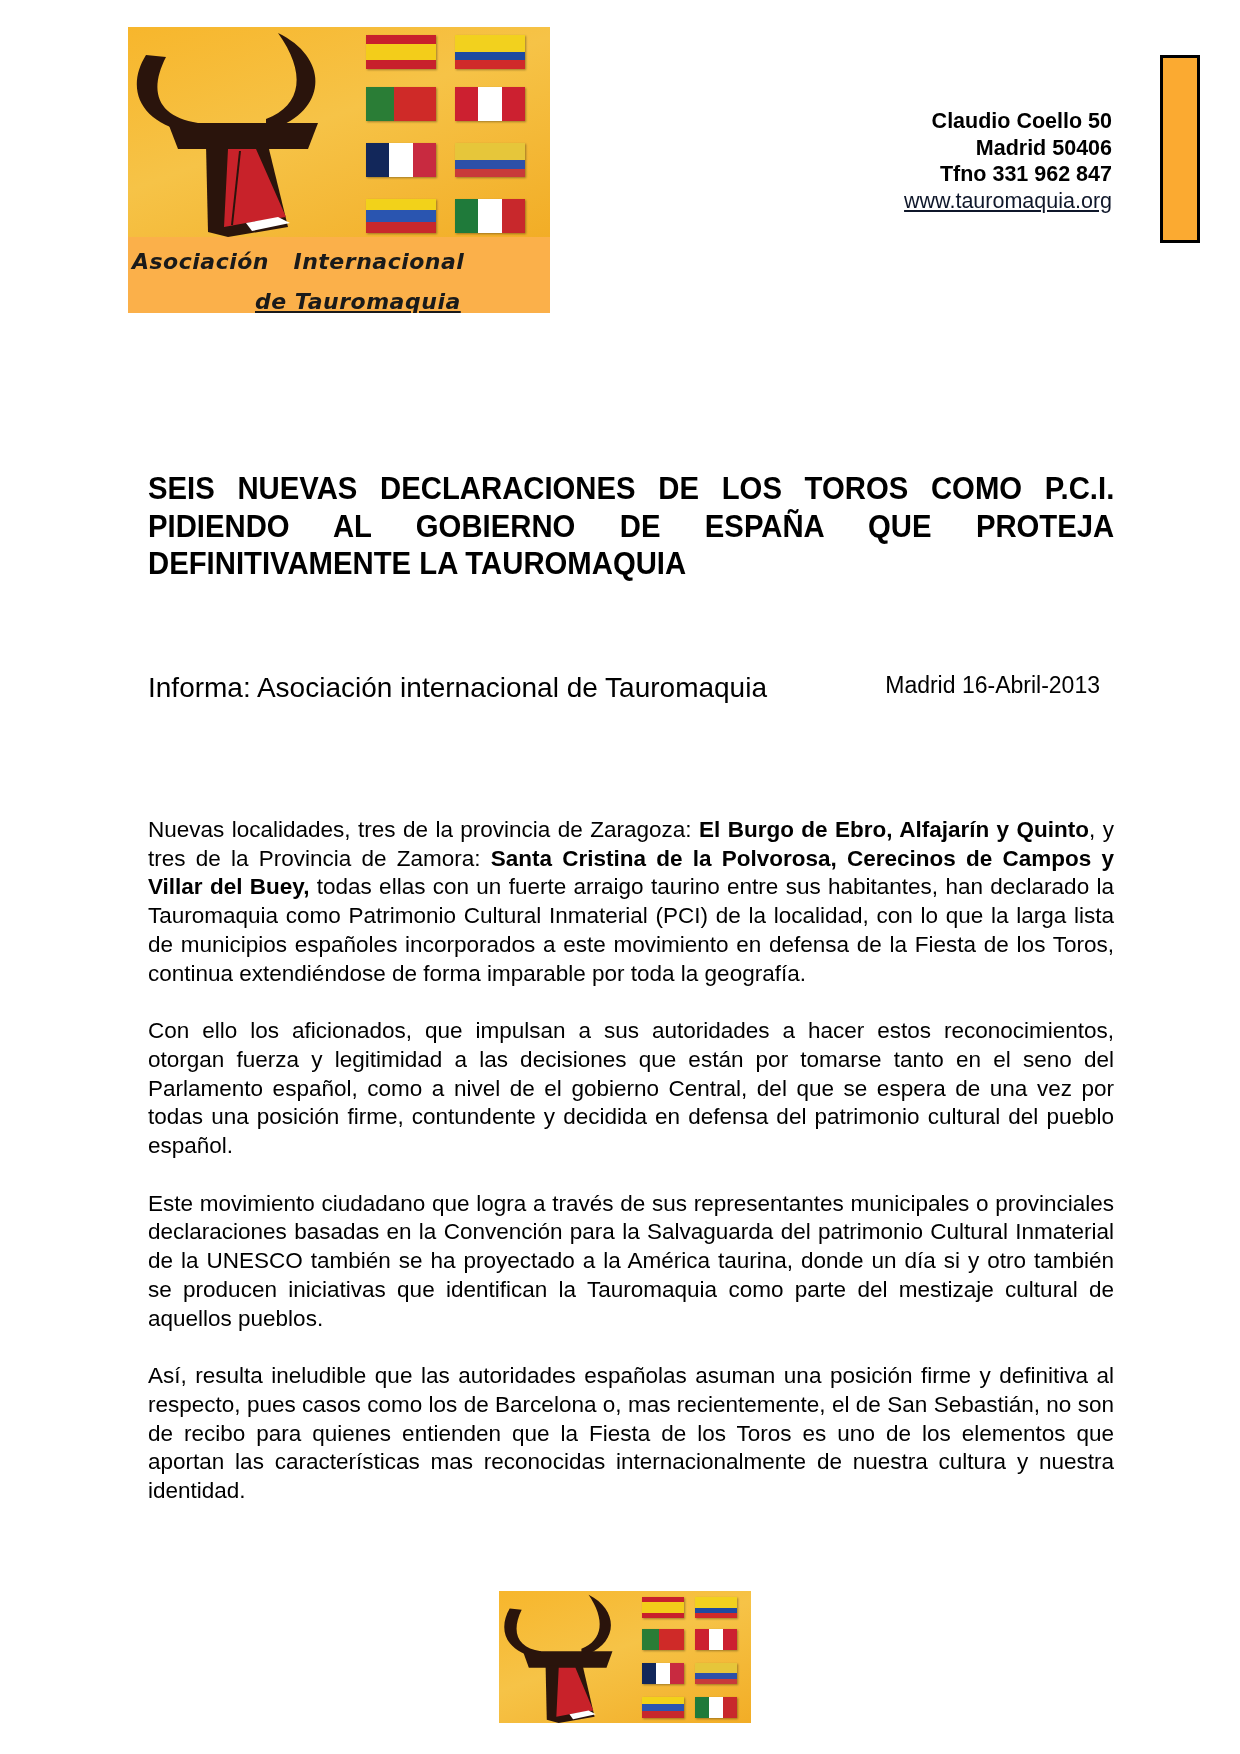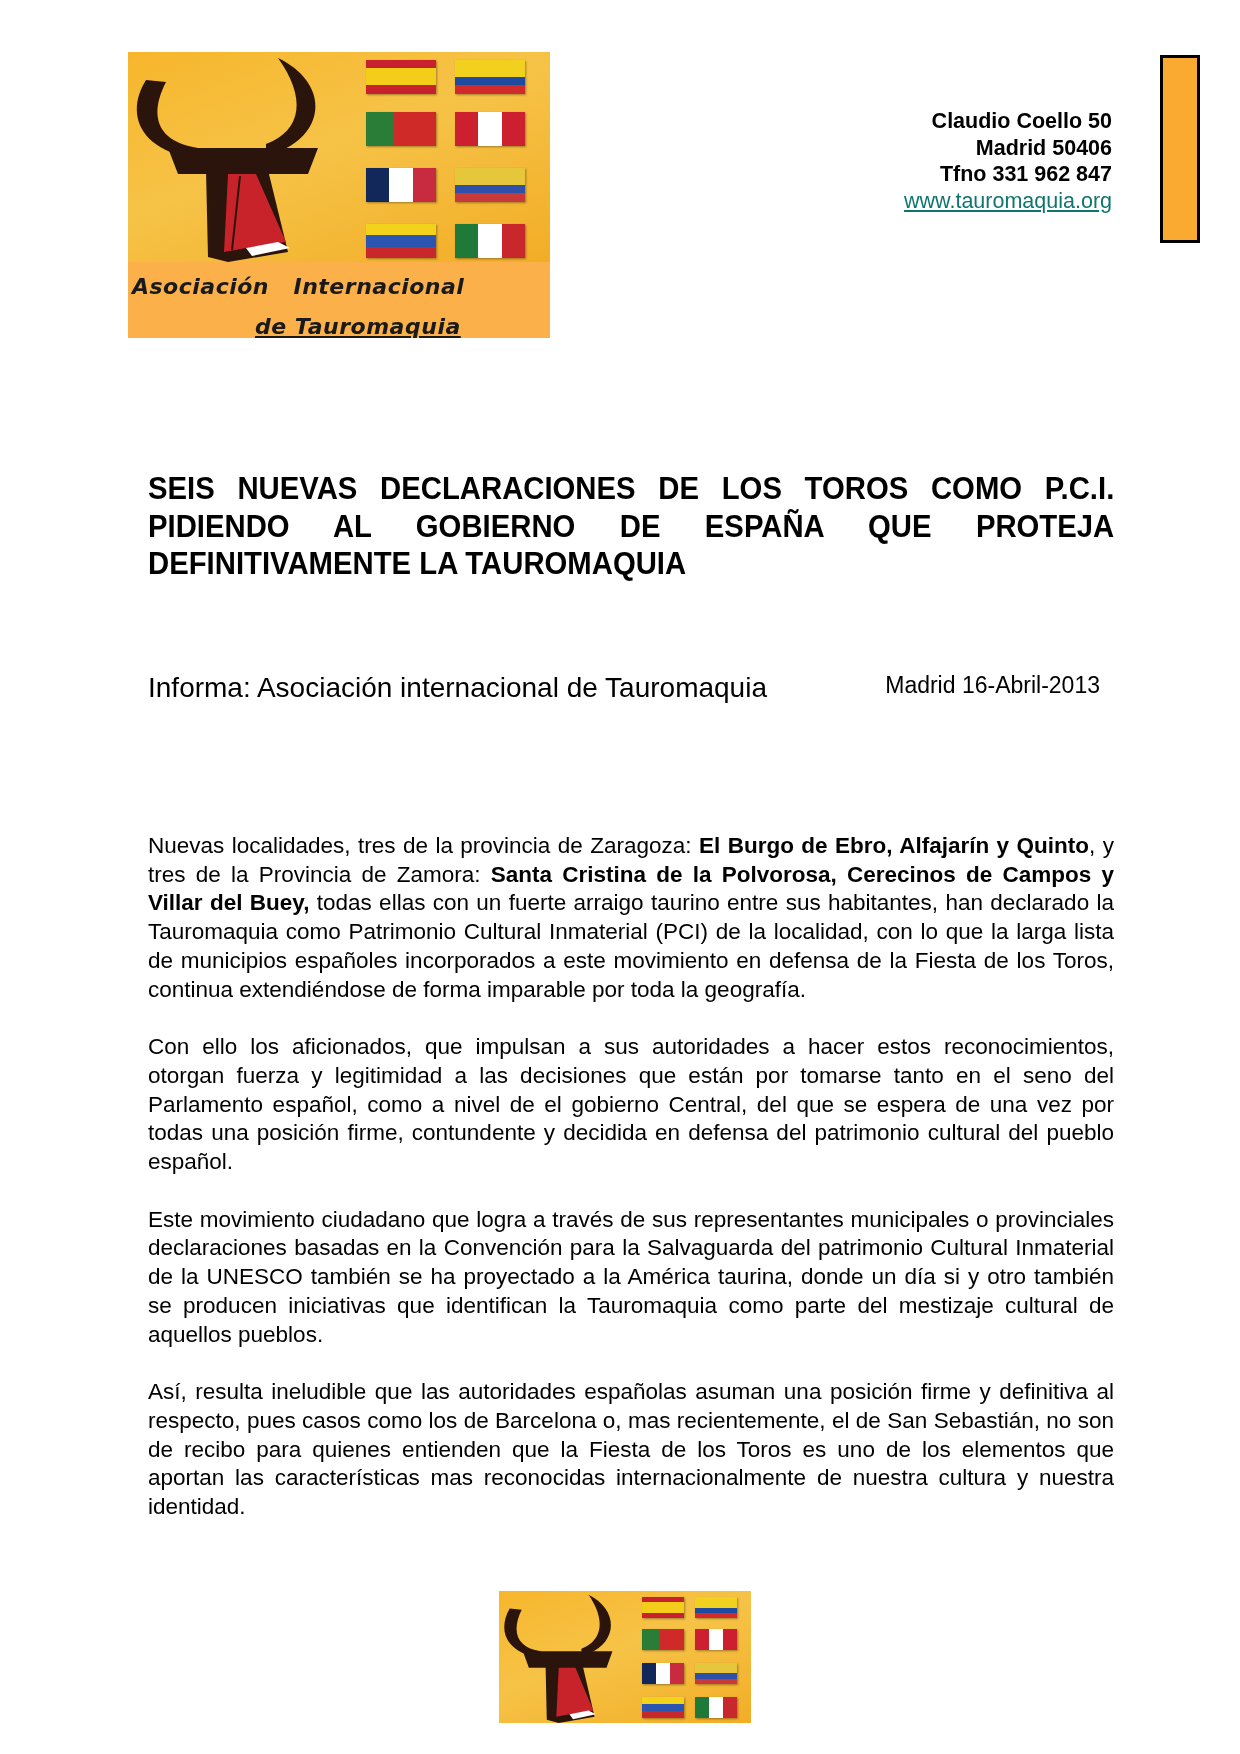--- a/index.html
+++ b/index.html
@@ -1,47 +1,47 @@
 <!DOCTYPE html>
 <html><head>
 <meta charset="utf-8">
 <style>
   html, body { margin: 0; padding: 0; background: #ffffff; }
   body { width: 1240px; height: 1754px; position: relative; overflow: hidden;
          font-family: "Liberation Sans", sans-serif; color: #000; }
 
   
-  .logo { position: absolute; left: 128px; top: 52px; width: 422px; height: 286px; }
+  .logo { position: absolute; left: 128px; top: 27px; width: 422px; height: 286px; }
   .logo-art { position: absolute; left: 0; top: 0; width: 422px; height: 210px;
               background: linear-gradient(160deg, #f7b62c 0%, #f6c347 45%, #f2ad26 100%); overflow: hidden; }
   .logo-band { position: absolute; left: 0; top: 210px; width: 422px; height: 76px; background: #fbb04a; }
   .logo-text { position: absolute; font-family: "DejaVu Sans", sans-serif; font-style: italic; font-weight: bold;
                font-size: 22px; color: #1a1a1a; white-space: pre; letter-spacing: 0.5px; }
   .logo-text.l1 { left: 4px; top: 222px; }
   .logo-text.l2 { left: 127px; top: 262px; text-decoration: underline; }
   .flag { position: absolute; width: 70px; height: 34px; box-shadow: 1px 1px 2px rgba(0,0,0,0.35); }
 
   
   .address { position: absolute; right: 128px; top: 108px; text-align: right;
              font-weight: bold; font-size: 21.5px; line-height: 26.5px; }
-  .address a { color: #0f766e; text-decoration: underline; font-weight: normal; }
+  .address a { color: #0f172a; text-decoration: underline; font-weight: normal; }
 
   .side-bar { position: absolute; left: 1160px; top: 55px; width: 34px; height: 182px;
               background: #fbaa31; border: 3px solid #000; }
 
   
   .title { position: absolute; left: 148px; top: 470px; width: 966px;
            font-weight: bold; font-size: 31.5px; line-height: 37.5px;
            text-align: justify; text-align-last: left; transform: scaleX(0.93); transform-origin: left top; width: 1039px; }
 
   .informa { position: absolute; left: 148px; top: 672px; font-size: 28px; }
   .date { position: absolute; right: 140px; top: 672px; font-size: 23px; }
 
   
-  .body-wrap { position: absolute; left: 148px; top: 816px; width: 966px; margin-top: 16px; }
+  .body-wrap { position: absolute; left: 148px; top: 816px; width: 966px; }
   .para { font-size: 22.5px; line-height: 28.7px; text-align: justify; margin: 0 0 29px 0; }
   .para b { font-weight: bold; }
 
   
   .logo-small { position: absolute; left: 499px; top: 1591px; width: 252px; height: 132px;
                 background: linear-gradient(160deg, #f7b62c 0%, #f6c347 45%, #f2ad26 100%); overflow: hidden; }
   .logo-small .flag { width: 42px; height: 21px; }
 </style>
 </head>
 <body>

